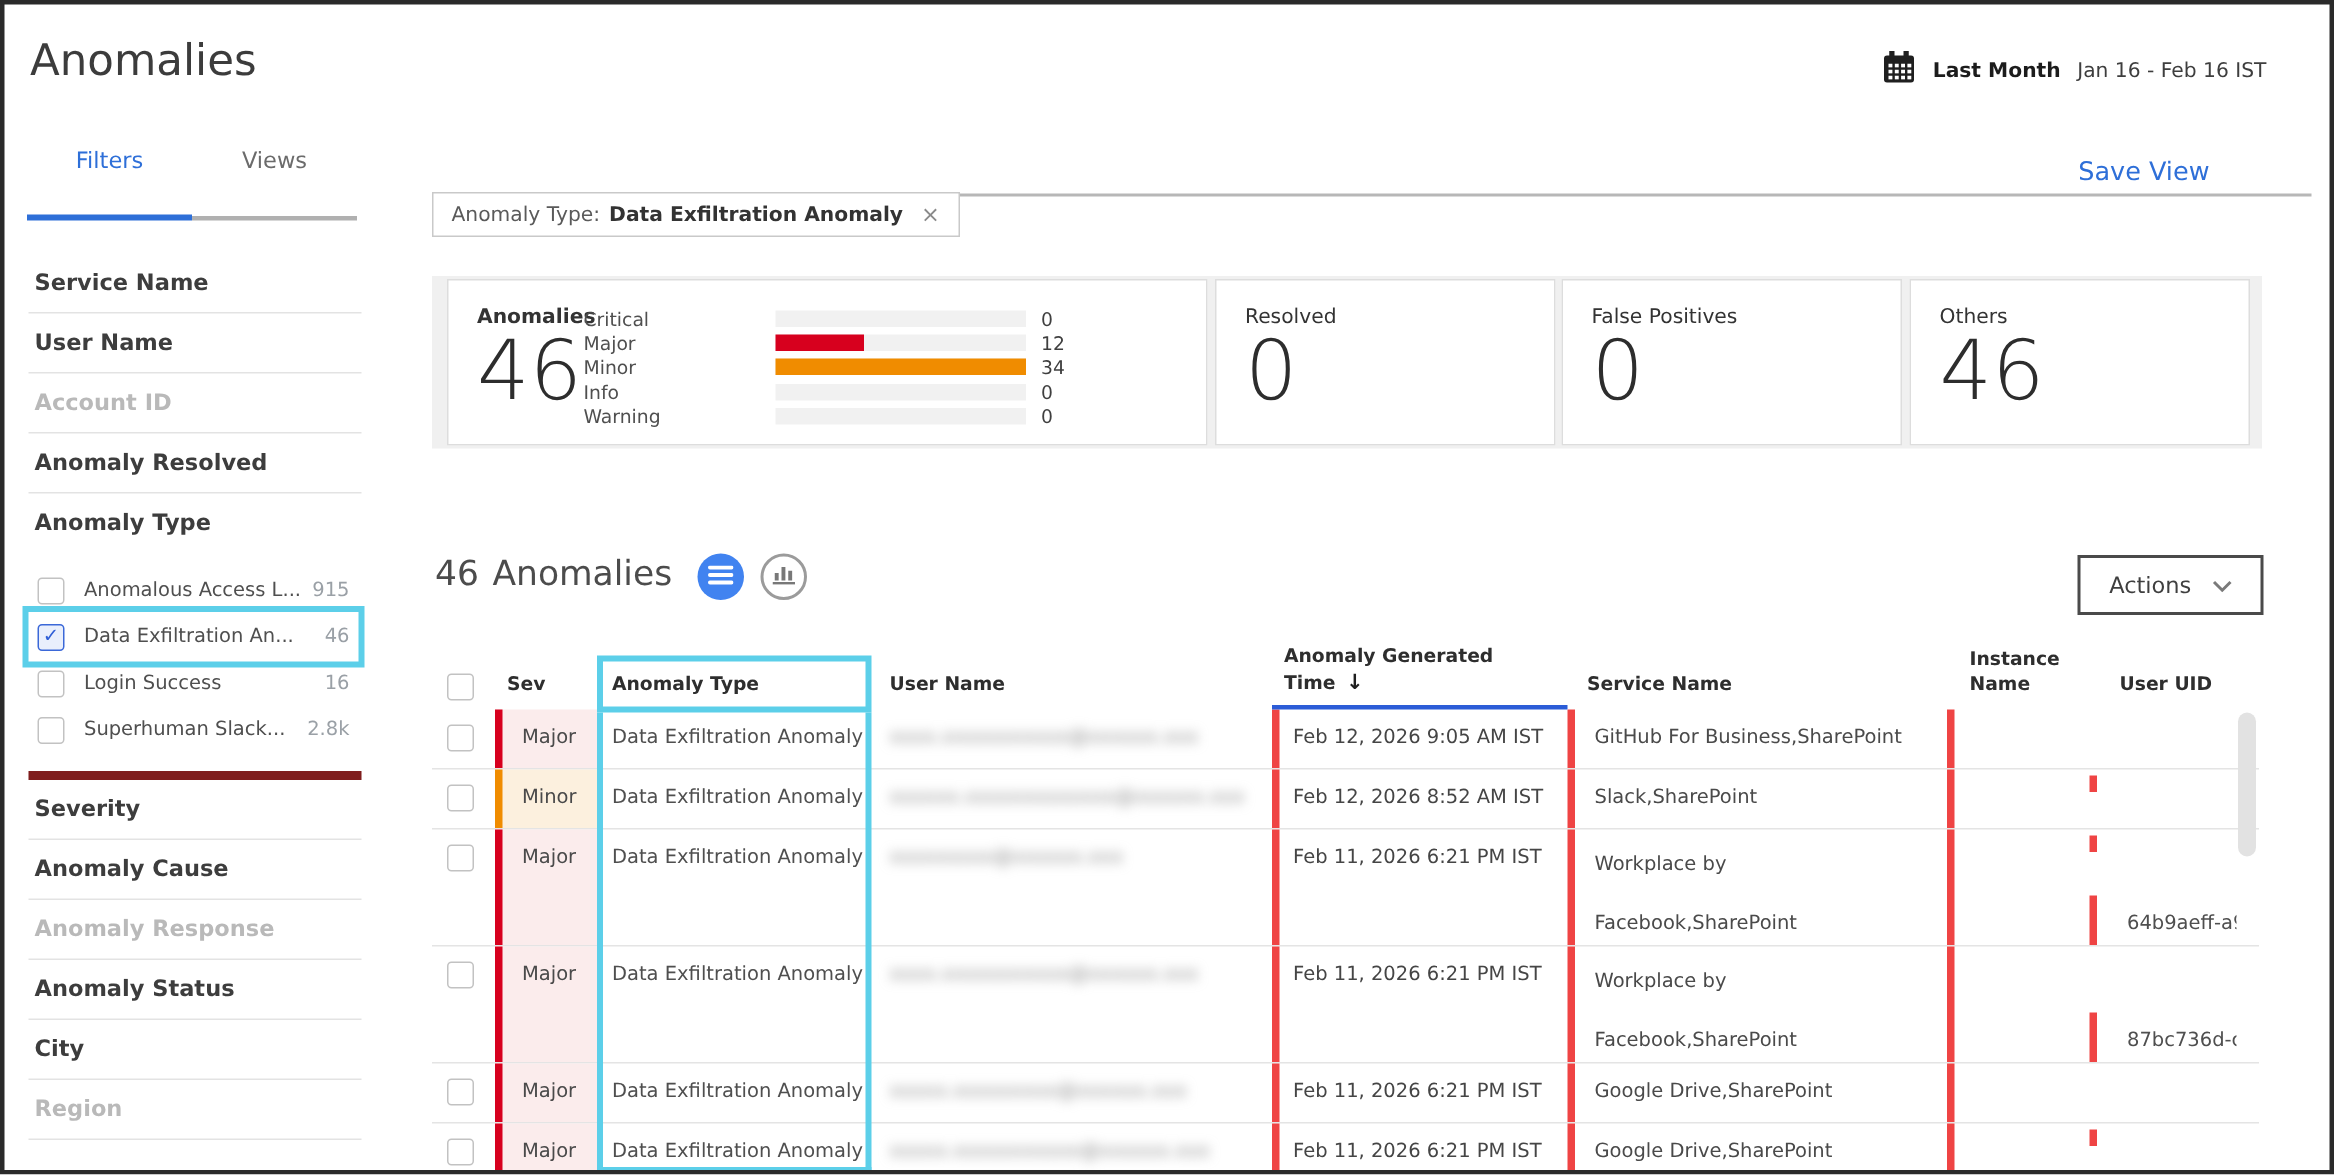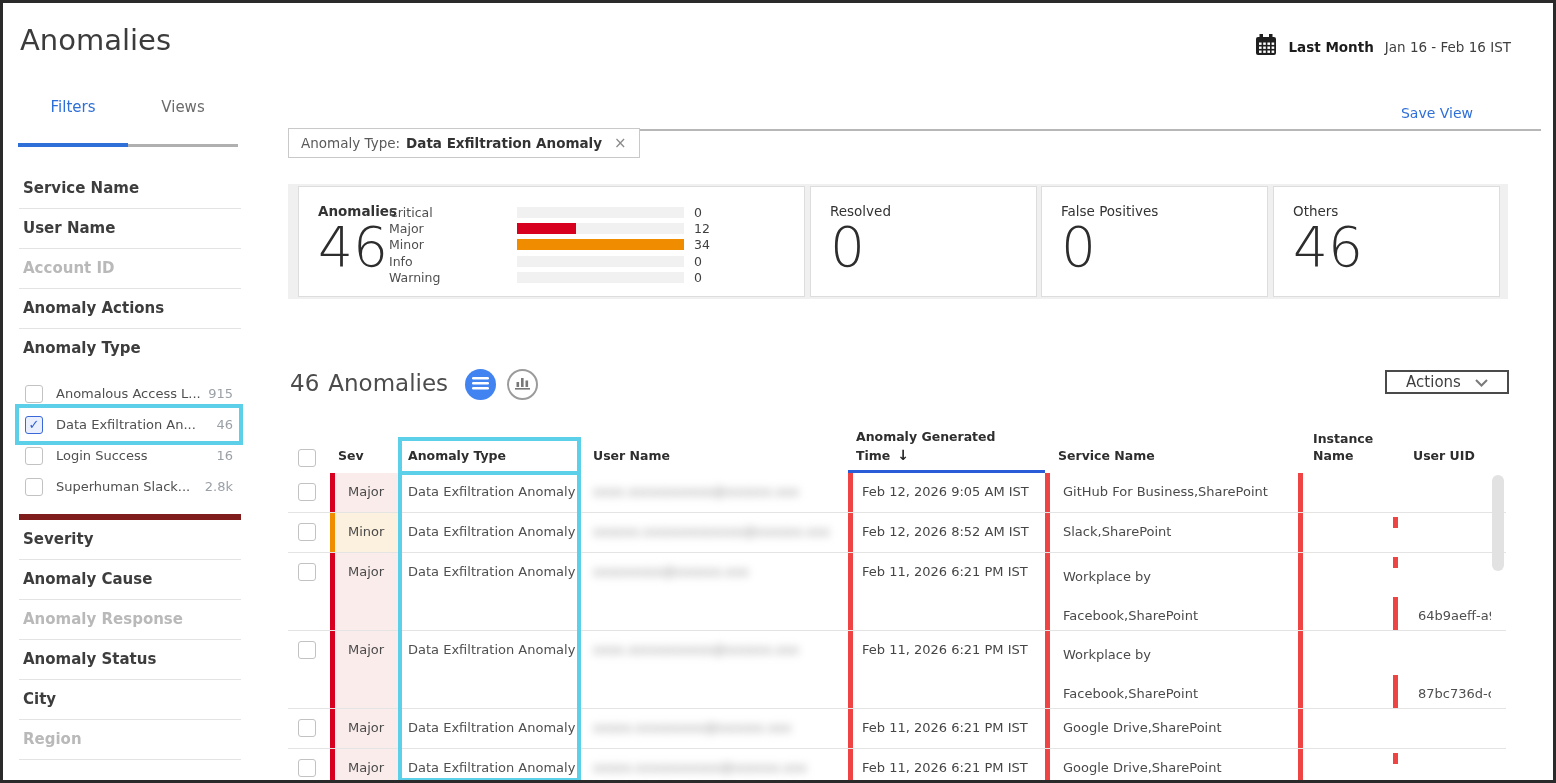--- a/index.html
+++ b/index.html
@@ -34,21 +34,21 @@
   .hl-box { position:absolute; left:-4px; top:-5px; right:-2px; bottom:-5px;
             border:4px solid #5ccfe9; pointer-events:none; }
 
   
   .filter-chip { position:absolute; left:285px; top:97px; height:30px; border:1px solid #c9c9c9;
                  display:inline-flex; align-items:center; padding:0 12px; font-size:13.5px;
                  color:#5a5a5a; background:#fff; z-index:2;margin-top:28px; }
   .chip-value { font-weight:bold; color:#333; margin-left:6px; }
   .chip-close { color:#8a8a8a; margin-left:12px; font-size:15px; cursor:pointer; }
   .chip-rule { position:absolute; left:285px; top:126px; width:1253px; height:2px; background:#b7b7b7; }
-  .save-view { position:absolute; top:102px; right:80px; color:#2e6fd8; font-size:14px; cursor:pointer; }
+  .save-view { position:absolute; top:102px; right:80px; color:#2e6fd8; font-size:17px; cursor:pointer; }
 
   
   .summary { position:absolute; left:285px; top:181px; width:1220px; height:115px; background:#f0f0f0; }
   .card { position:absolute; top:2px; height:111px; background:#fff; border:1px solid #ddd; }
   .card.c1 { left:10px; width:507px; }
   .card.c2 { left:522px; width:227px; }
   .card.c3 { left:753px; width:227px; }
   .card.c4 { left:985px; width:227px; }
   .card-label { position:absolute; left:19px; top:16px; font-size:13.5px; color:#333; }
   .card-label.b { font-weight:600; }
@@ -61,21 +61,21 @@
   .sev-val { font-size:12.5px; color:#3f3f3f; }
 
   
   .count-heading { position:absolute; left:287px; top:367px; font-size:23px; color:#4c4c4c; }
   .count-heading .word { margin-left:9px; }
   .view-toggles { position:absolute; left:462px; top:366px; display:flex; gap:11px; }
   .circle-btn { width:31px; height:31px; border-radius:50%; display:flex; align-items:center;
                 justify-content:center; cursor:pointer; }
   .list-btn { background:#4183f0; }
   .chart-btn { border:2px solid #9b9b9b; background:#fff; }
-  .actions-btn { position:absolute; left:1382px; top:367px; width:124px; height:24px;
+  .actions-btn { position:absolute; left:1382px; top:367px; width:124px; height:40px;
                  border:2px solid #4a4a4a; background:#fff; display:flex; align-items:center;
                  justify-content:center; gap:14px; font-size:15px; color:#3f3f3f; cursor:pointer; }
 
   
   .atable { position:absolute; left:285px; top:432px; width:1218px; }
   .thead { position:relative; display:flex; height:38px; align-items:flex-end;
            font-size:12.5px; font-weight:bold; color:#2e2e2e; }
   .th { padding-bottom:8px; white-space:pre-line; line-height:1.35; }
   .col-check { width:42px; flex:none; }
   .col-sev { width:68px; flex:none; }
@@ -153,21 +153,21 @@
 
   <div class="sidebar">
     <div class="tabs">
       <div class="tab active">Filters</div>
       <div class="tab inactive">Views</div>
     </div>
     <div class="fsections">
       <div class="fsection">Service Name</div>
       <div class="fsection">User Name</div>
       <div class="fsection disabled">Account ID</div>
-      <div class="fsection">Anomaly Actions</div>
+      <div class="fsection">Anomaly Resolved</div>
       <div class="fsection nb">Anomaly Type</div>
 
       <div class="type-items">
         <div class="type-item">
           <span class="cb"></span>
           <span class="type-label">Anomalous Access L...</span>
           <span class="type-count">915</span>
         </div>
         <div class="type-item">
           <span class="cb checked">✓</span>

